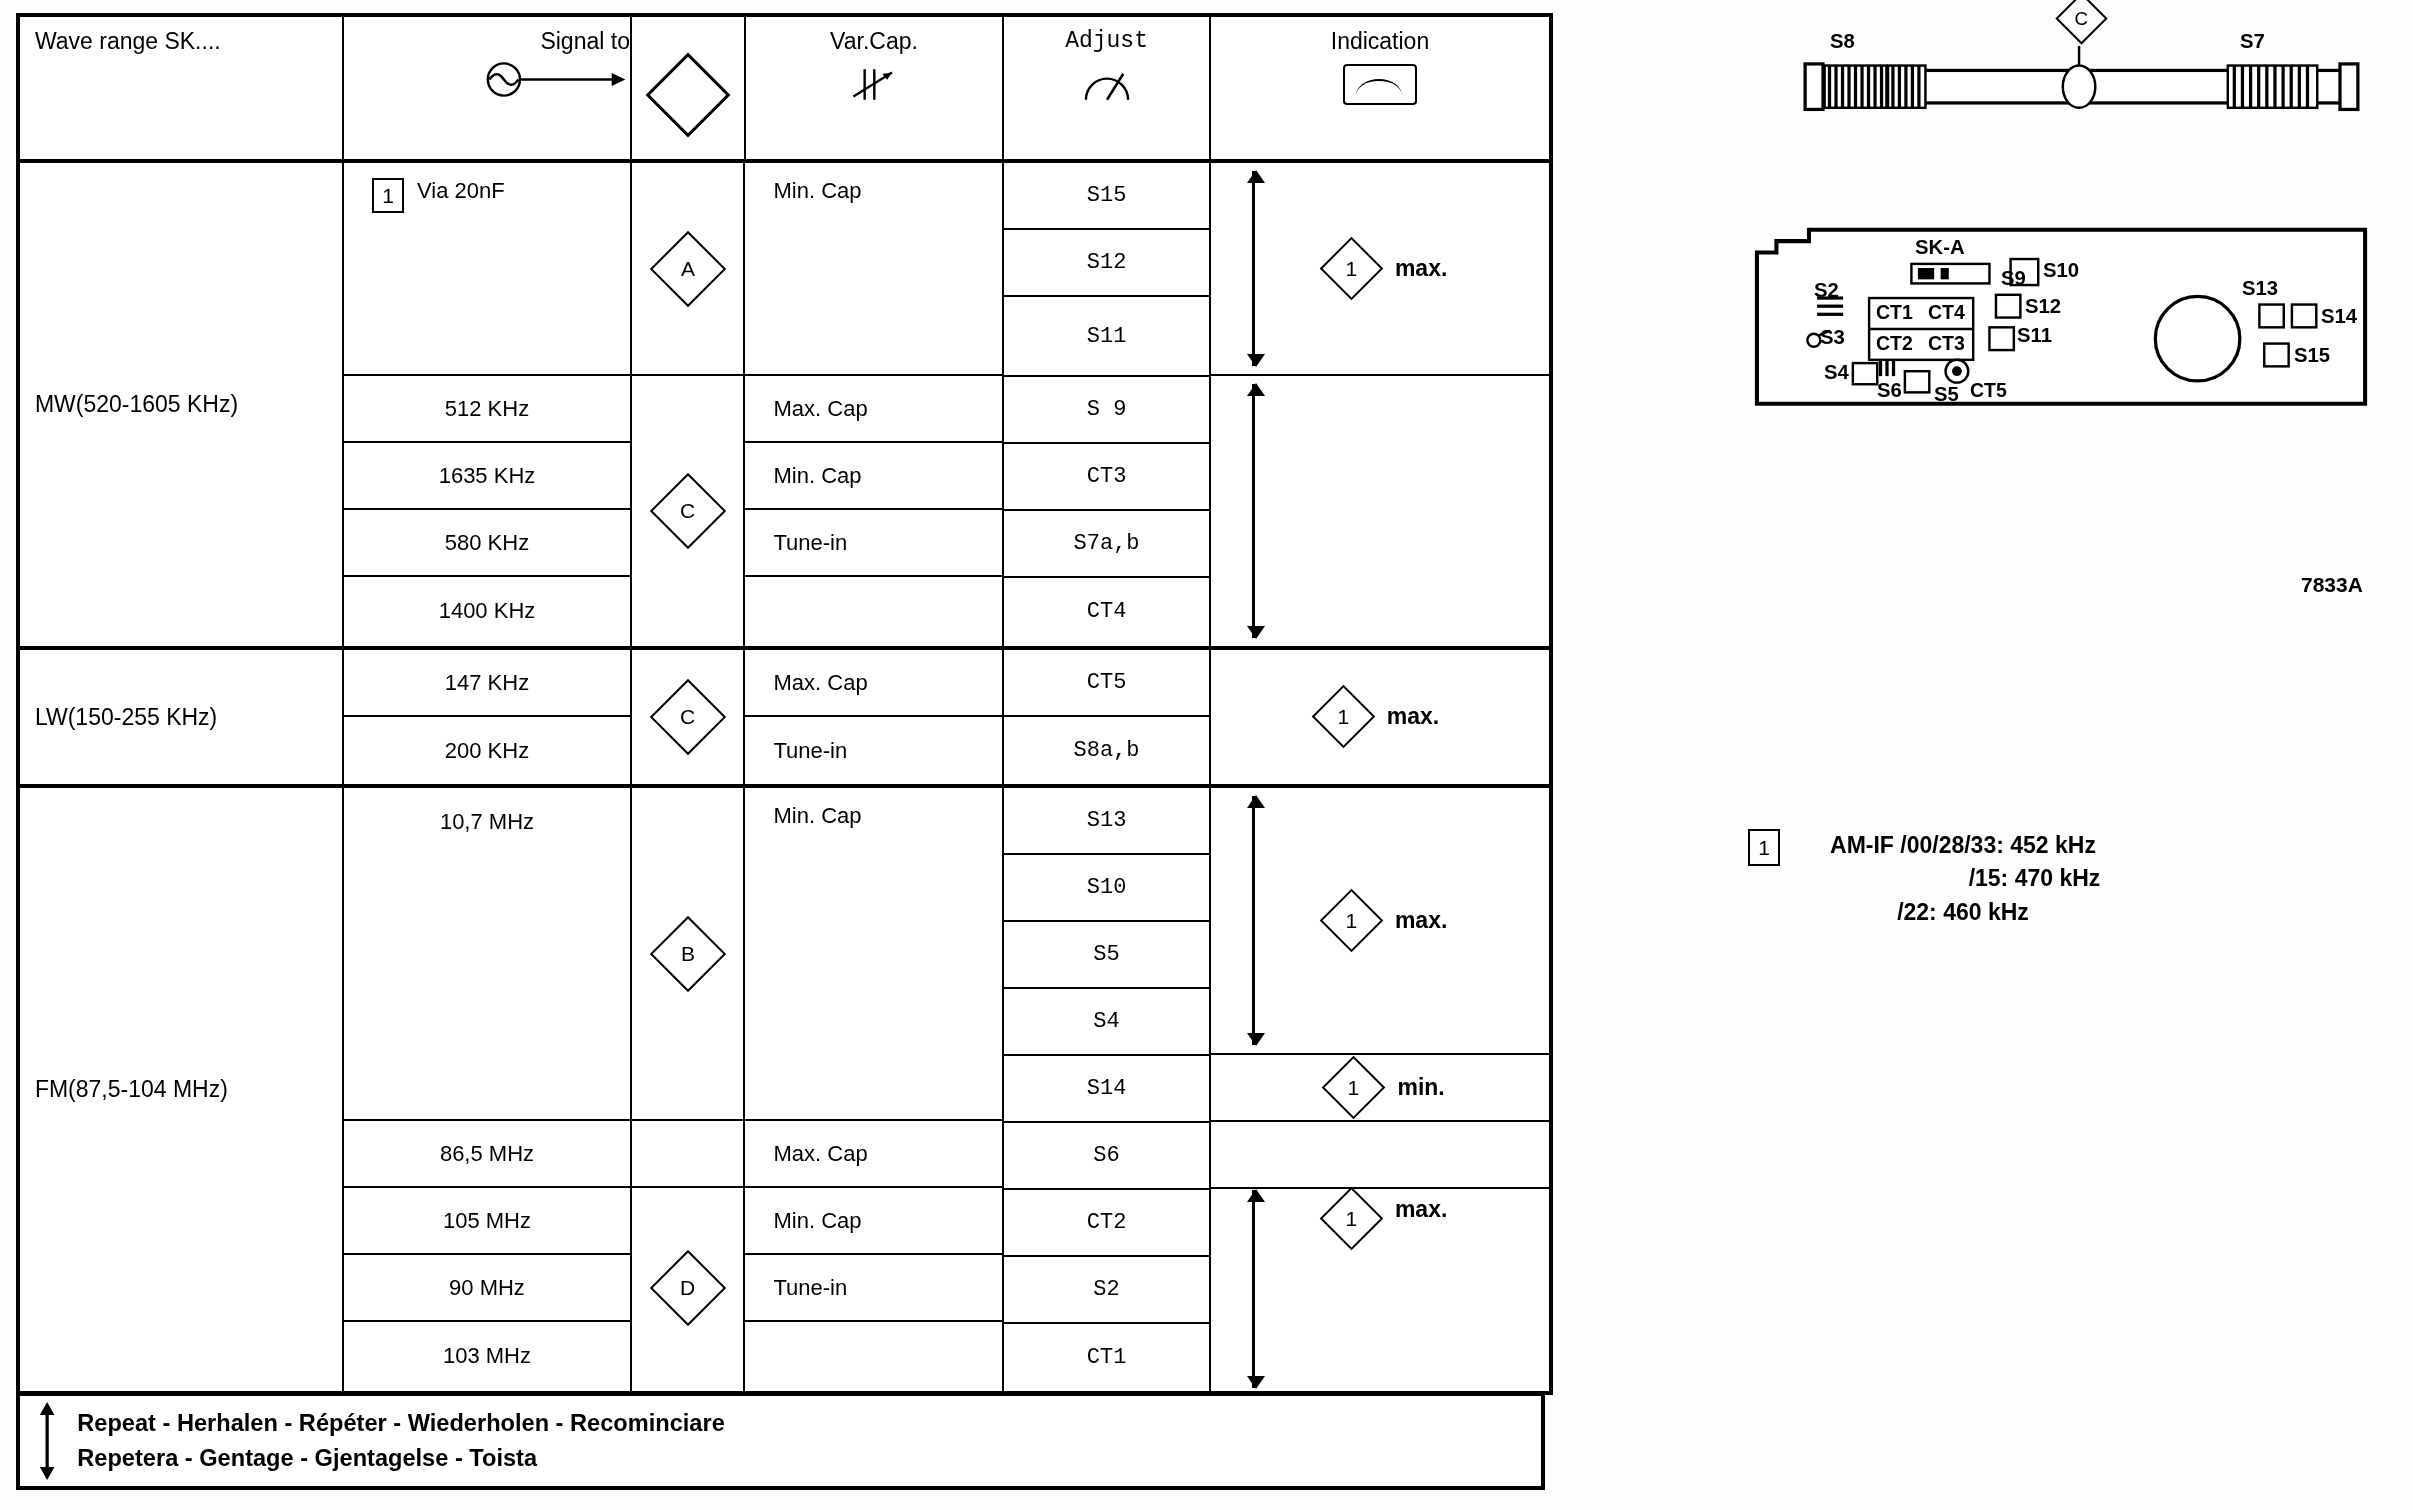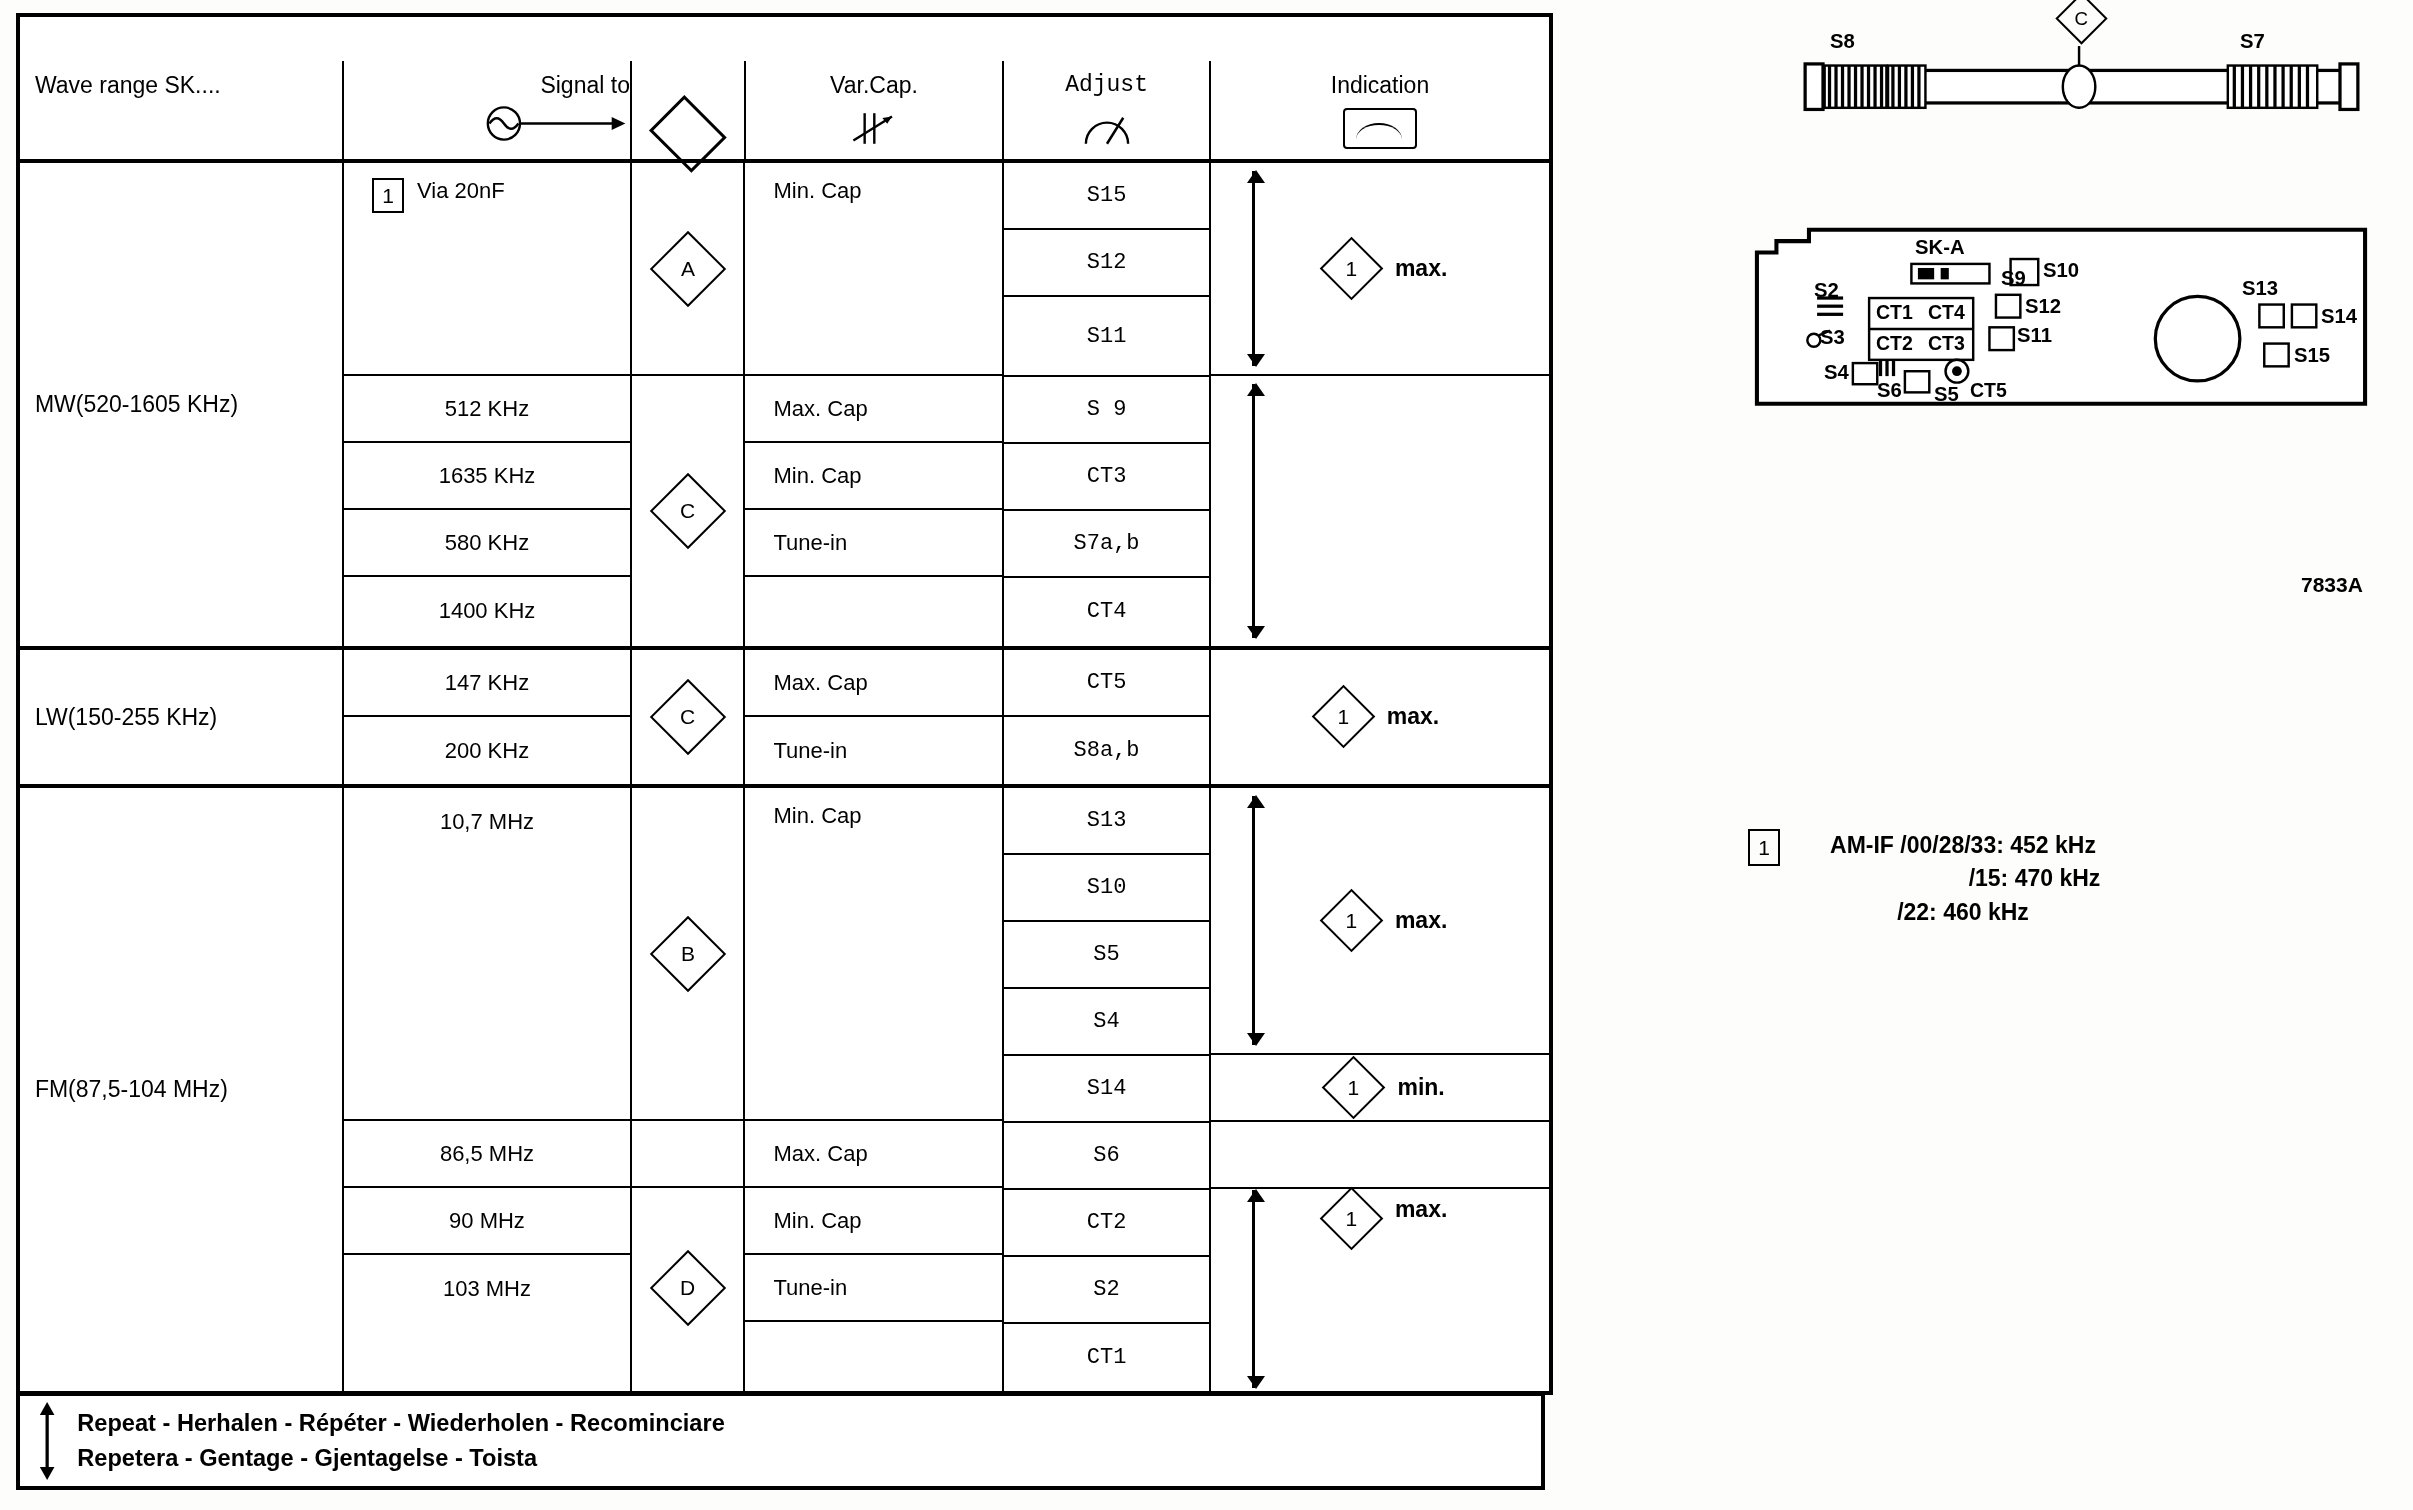--- a/index.html
+++ b/index.html
@@ -2,21 +2,21 @@
 <html style="font-size:13px"><head>
 <meta charset="utf-8">
 <style>
   html,body{margin:0;padding:0;background:#fdfdfb;}
   body{width:2413px;height:1511px;position:relative;font-family:"Liberation Sans",sans-serif;color:#000;}
 
   
   #align-table{position:absolute;left:16.3px;top:13px;width:1529px;border:4.1px solid #000;background:#fff;}
   .trow{display:flex;width:100%;}
   .tcell{box-sizing:border-box;border-right:2.4px solid #000;display:flex;align-items:center;justify-content:center;
-         font-size:22px;line-height:1.2;position:relative;margin-top:44px;}
+         font-size:22px;line-height:1.2;position:relative;}
   .tcell:last-child{border-right:none;}
   .c-range{width:325px;}
   .c-signal{width:289px;align-items:flex-end;}
   .c-sym{width:114px;}
   .c-cap{width:260px;}
   .c-adj{width:207px;font-family:Liberation Mono, monospace;}
   .c-ind{width:340px;}
 
   
   .hdr{height:142px;border-bottom:4.1px solid #000;}
@@ -230,20 +230,21 @@
   </div>
 
   <div class="group" style="border-bottom:none;">
     <div class="gcol c-range">
       <div class="rangelabel">FM(87,5-104 MHz)</div>
     </div>
 
     <div class="gcol c-signal">
       <div class="rowline" style="height:333px;border-bottom:2.4px solid #000;align-items:flex-start;padding-top:21px;">10,7 MHz</div>
       <div class="rowline rh">86,5 MHz</div>
+      <div class="rowline rh">105 MHz</div>
       <div class="rowline rh">90 MHz</div>
       <div class="rowline rh">103 MHz</div>
     </div>
 
     <div class="gcol c-sym">
       <div class="rowline" style="height:333px;border-bottom:2.4px solid #000;">
         <div class="diamond diamond-big">
             <span>B</span>
           </div>
       </div>

